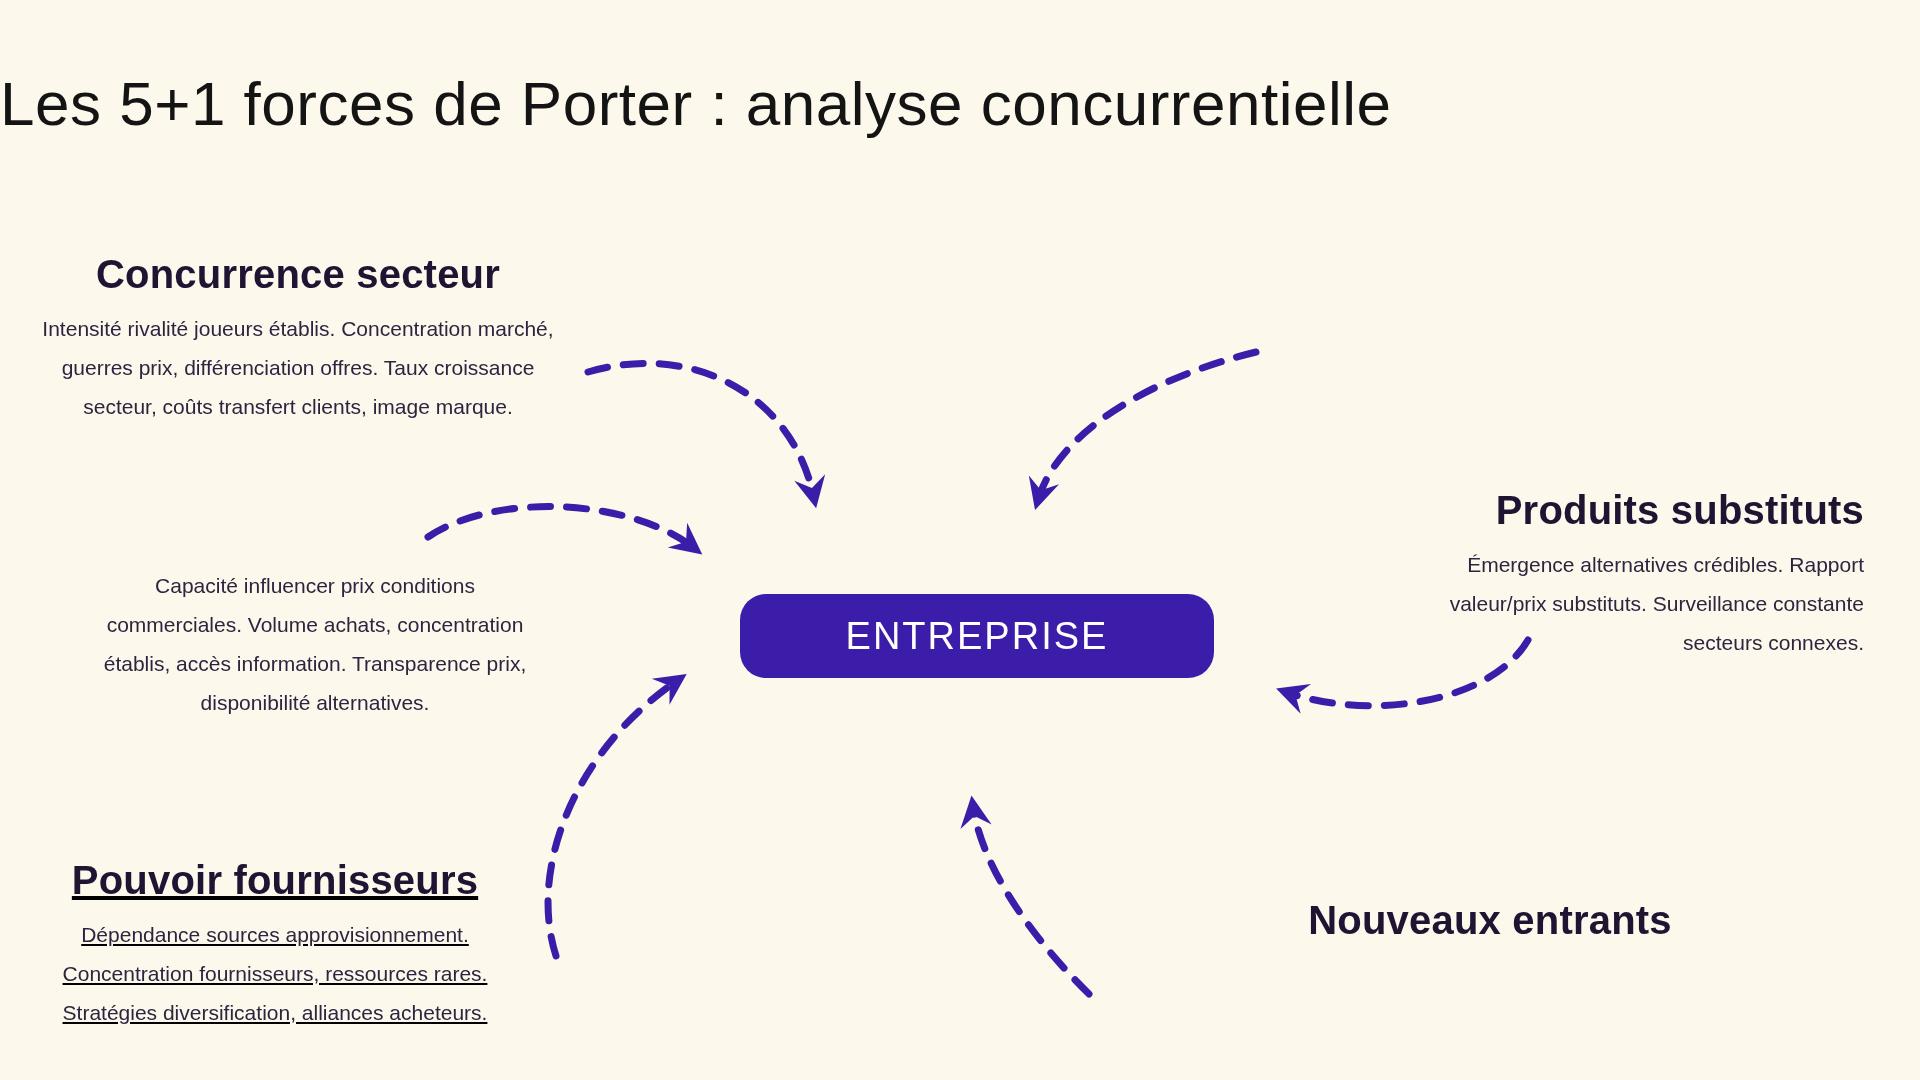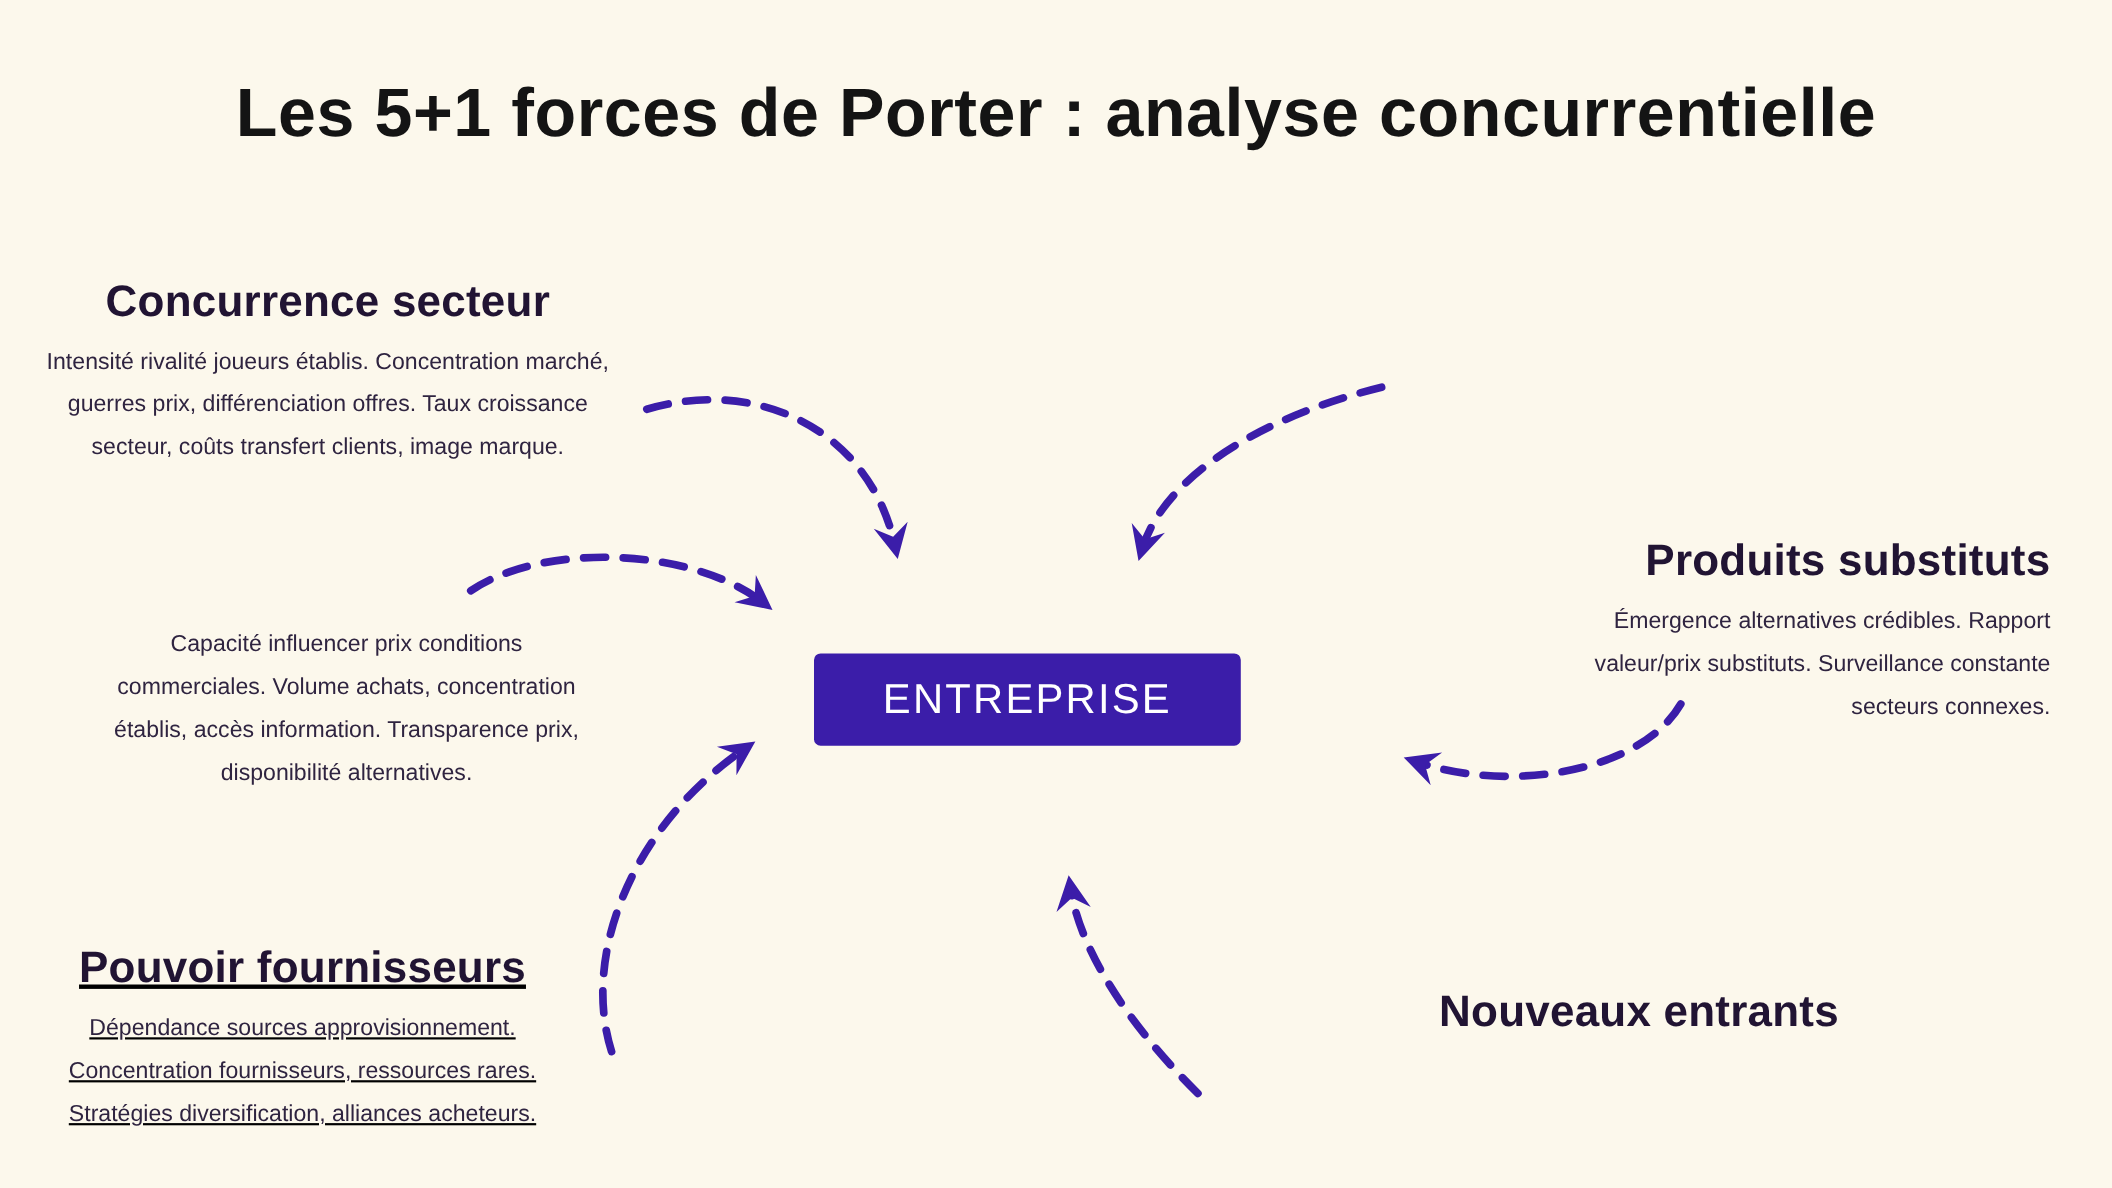--- a/index.html
+++ b/index.html
@@ -14,23 +14,22 @@
   body{
     background:var(--bg);
     font-family:"Liberation Sans", sans-serif;
     position:relative;
     overflow:hidden;
   }
   .stage{position:absolute;inset:0;width:1920px;height:1080px;}
   .main-title{
     position:absolute;
     top:68px;left:0;width:1920px;
-    text-align:center;
     font-size:62px;
-    font-weight:700;
+    font-weight:400;
     letter-spacing:0.5px;
     color:var(--title);
   }
   .force{
     position:absolute;
     text-align:center;
   }
   .force h2{
     font-size:40px;
     font-weight:700;
@@ -45,23 +44,23 @@
   }
   .force-concurrence{left:40px;  top:252px; width:516px;}
   .force-clients    {left:85px;  top:566px; width:460px;}
   .force-fournisseurs{left:40px; top:858px; width:470px;text-decoration:underline;}
   .force-autorites  {left:1296px;top:278px; width:524px;}
   .force-substituts {left:1408px;top:488px; width:456px;text-align:right;}
   .force-entrants   {left:1222px;top:898px; width:536px;}
   .center-pill{
     position:absolute;
     left:740px;top:594px;
-    width:388px;height:84px;
+    width:474px;height:84px;
     background:var(--accent);
-    border-radius:6px;
+    border-radius:26px;
     display:flex;align-items:center;justify-content:center;
     color:#FFFFFF;
     font-size:38px;
     font-weight:300;
     letter-spacing:2px;
   }
   svg.arrows{
     position:absolute;inset:0;
     width:1920px;height:1080px;
     pointer-events:none;

